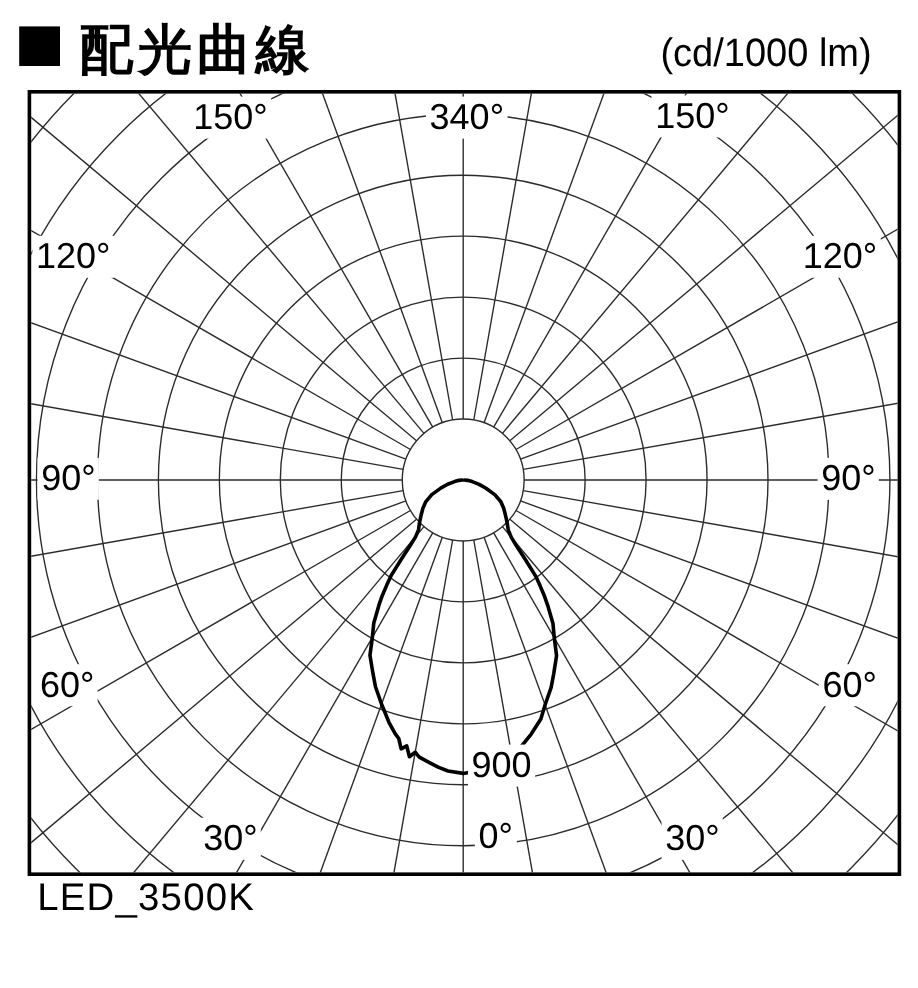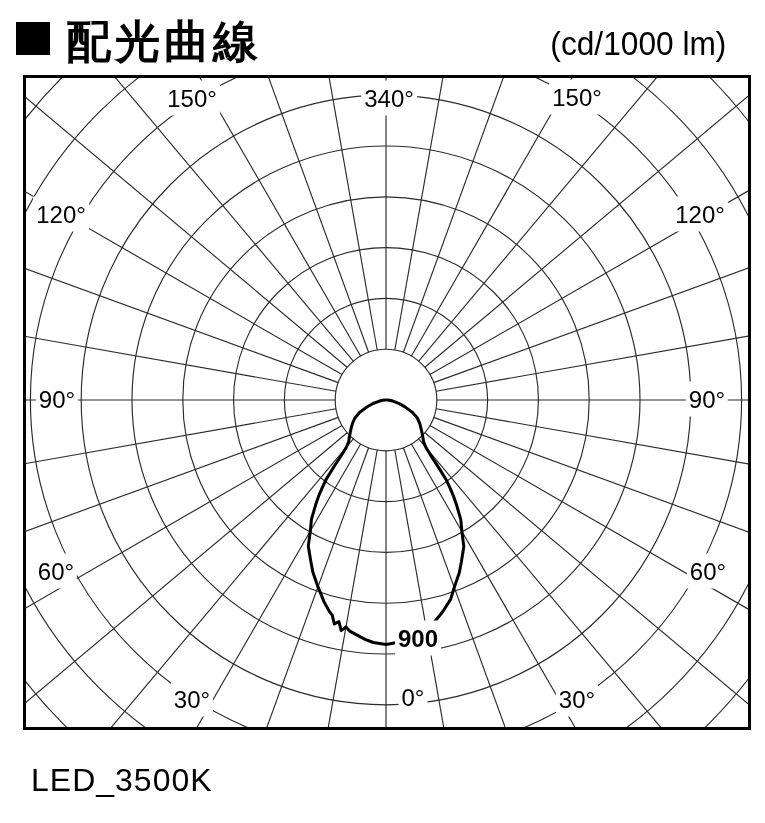--- a/index.html
+++ b/index.html
@@ -8,22 +8,22 @@
   .page{position:absolute;inset:0;background:#fff;}
   .title-marker{position:absolute;left:16px;top:22px;width:34px;height:33px;background:#000;}
   .page-title{position:absolute;left:66px;top:12px;font-size:45px;font-weight:bold;
               letter-spacing:4px;white-space:nowrap;}
   .unit-label{position:absolute;right:39px;top:25px;font-size:33px;white-space:nowrap;
               transform:scaleX(.96);transform-origin:right center;}
   .plot{position:absolute;left:23px;top:75px;width:728px;height:655px;
         border:3px solid #000;box-sizing:border-box;background:#fff;}
   .plot svg{position:absolute;left:0;top:0;display:block;}
   .lbl{position:absolute;transform:translate(-50%,-50%);background:#fff;
-       font-size:24px;line-height:35px;padding:0 3px;white-space:nowrap;}
-  .model-label{position:absolute;left:31px;top:762px;font-size:32px;letter-spacing:1px;}
+       font-size:30px;line-height:35px;padding:0 3px;white-space:nowrap;}
+  .model-label{position:absolute;left:31px;top:729px;font-size:32px;letter-spacing:1px;}
 </style>
 </head>
 <body>
 
 <div class="page">
 
   <div class="title-marker"></div>
   <div class="page-title">配光曲線</div>
   <div class="unit-label">(cd/1000 lm)</div>
 
@@ -82,19 +82,19 @@
         <div class="lbl" style="left: 551px; top: 19px;">150°</div>
         <div class="lbl" style="left: 35px; top: 136px;">120°</div>
         <div class="lbl" style="left: 674px; top: 136px;">120°</div>
         <div class="lbl" style="left: 31px; top: 321px;">90°</div>
         <div class="lbl" style="left: 681px; top: 321px;">90°</div>
         <div class="lbl" style="left: 30px; top: 493px;">60°</div>
         <div class="lbl" style="left: 682px; top: 493px;">60°</div>
         <div class="lbl" style="left: 166px; top: 621px;">30°</div>
         <div class="lbl" style="left: 551px; top: 621px;">30°</div>
         <div class="lbl" style="left: 387px; top: 619px;">0°</div>
-        <div class="lbl" style="left: 392px; top: 560px; font-weight: bold;">900</div>
+        <div class="lbl" style="left: 392px; top: 560px;">900</div>
       </div>
   </div>
 
   <div class="model-label">LED_3500K</div>
 
 </div>
 
 </body></html>

